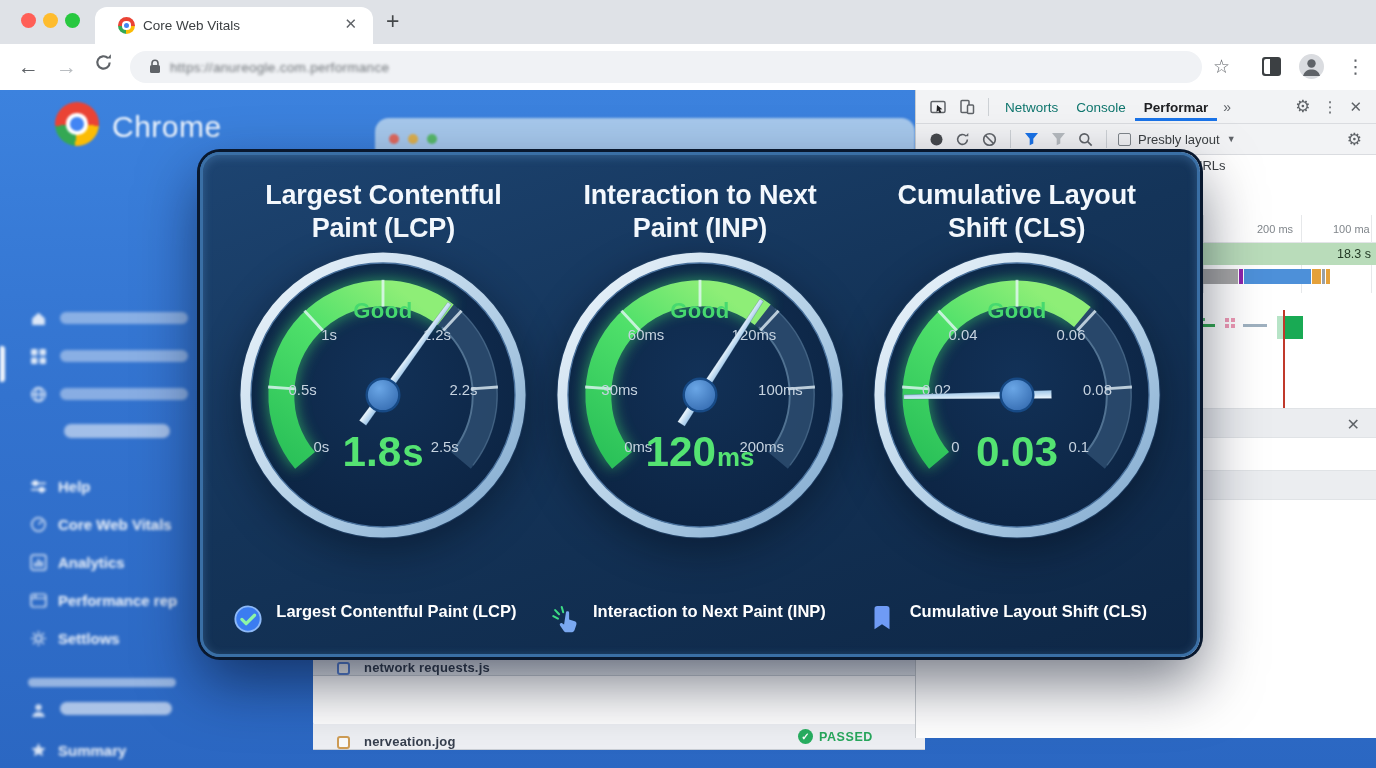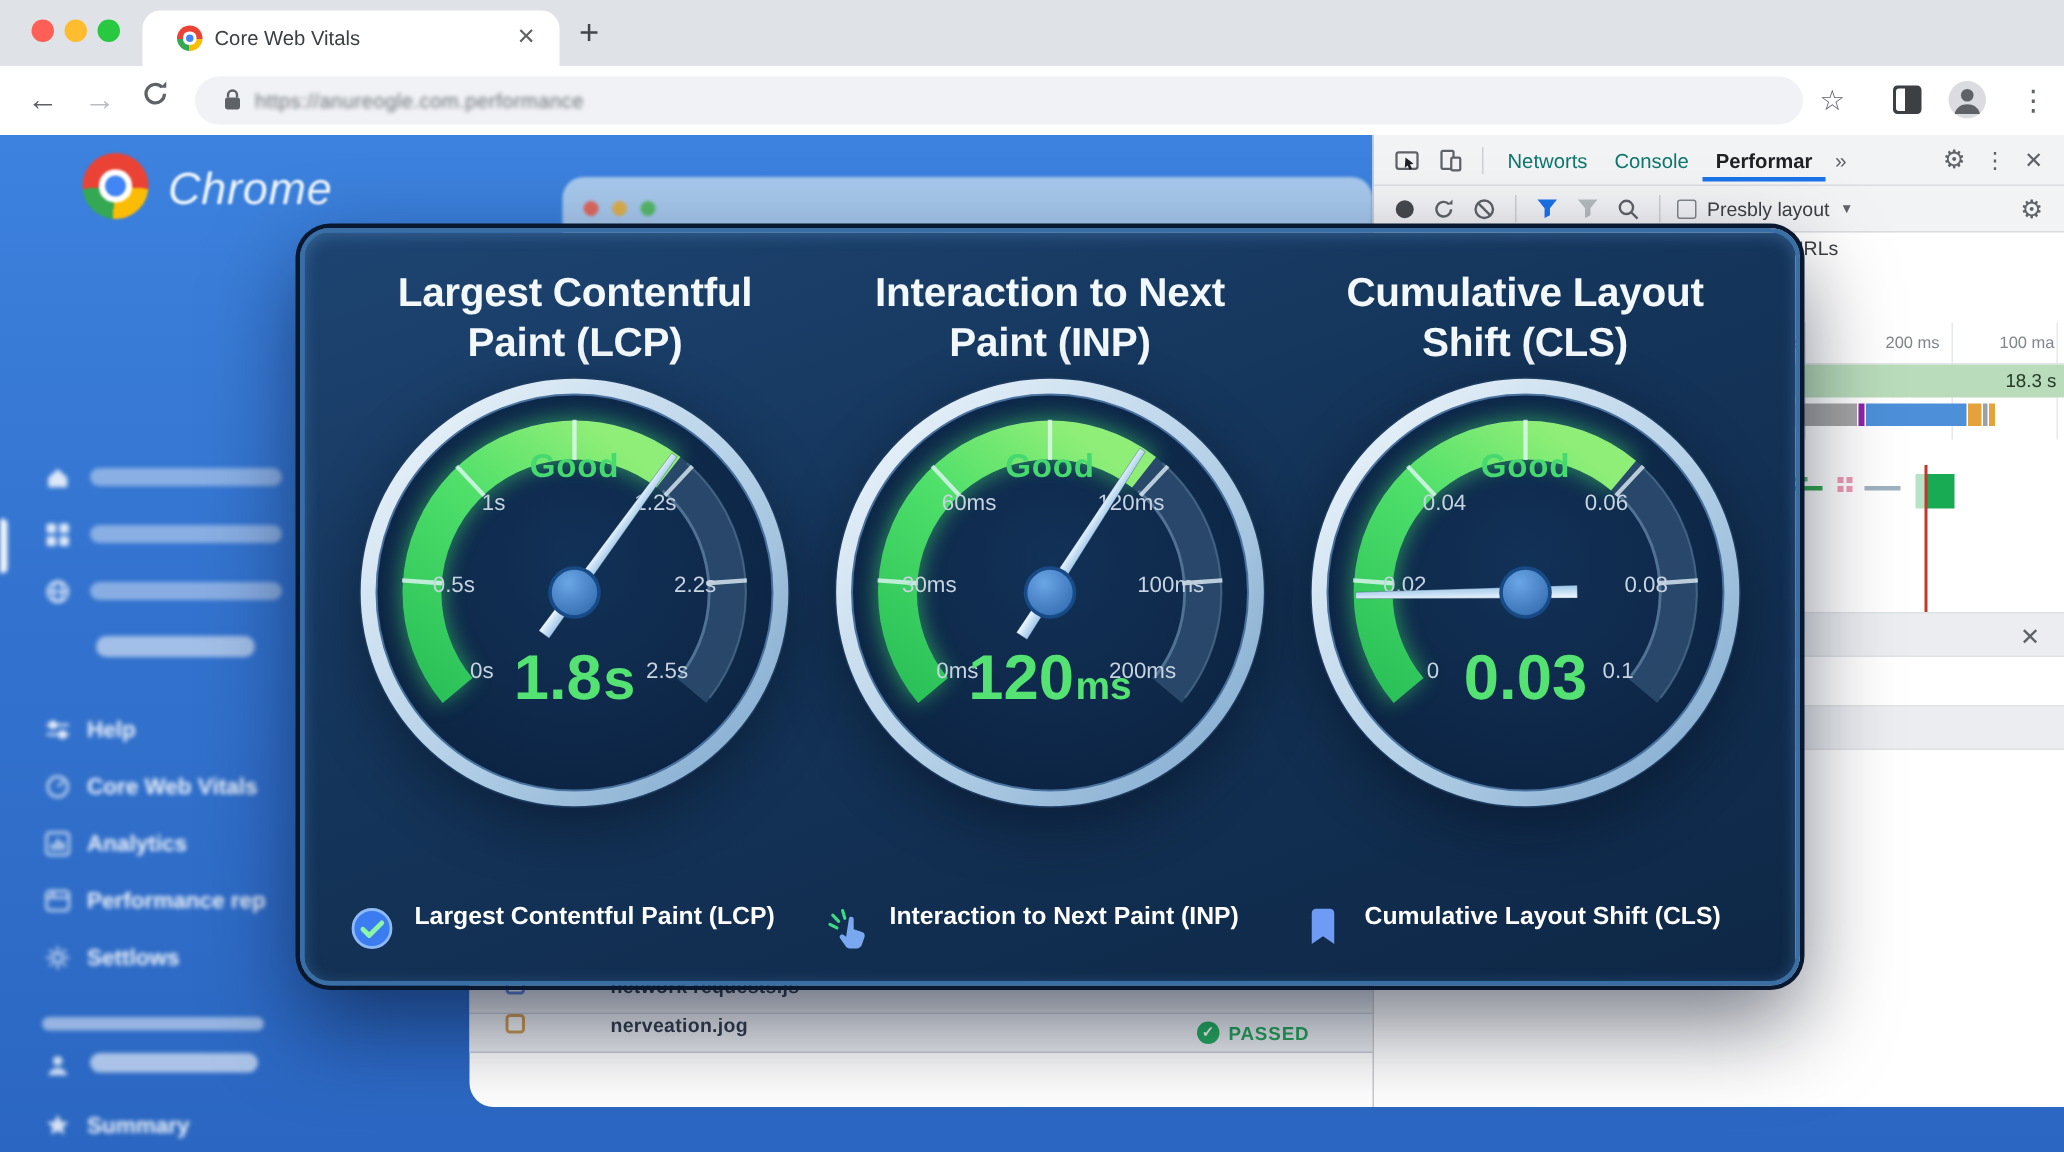--- a/index.html
+++ b/index.html
@@ -24,37 +24,37 @@
   
   .clogo { border-radius:50%; position:absolute;
     background:conic-gradient(from 265deg,#ea4335 0 190deg,#fbbc05 190deg 280deg,#34a853 280deg 360deg); }
   .clogo::before { content:""; position:absolute; left:26%; top:26%; width:48%; height:48%; background:#fff; border-radius:50%; }
   .clogo::after  { content:""; position:absolute; left:33.5%; top:33.5%; width:33%; height:33%; background:#4285f4; border-radius:50%; }
 
   
   .page { position:absolute; top:90px; left:0; right:0; bottom:0;
     background:linear-gradient(180deg,#3c82de 0%,#3373cf 45%,#2b67c2 100%); }
   .brandband { position:absolute; left:0; top:0; right:0; height:72px; filter:blur(.8px); }
-  .brand-name { position:absolute; left:112px; top:20px; font-size:30px; font-weight:500; color:rgba(255,255,255,.92); letter-spacing:.5px;font-style:italic; }
+  .brand-name { position:absolute; left:112px; top:20px; font-size:30px; font-weight:500; color:rgba(255,255,255,.92); letter-spacing:.5px; }
 
   
   .sidebar { position:absolute; left:0; top:100px; width:210px; bottom:0; filter:blur(1.4px); color:rgba(255,255,255,.92); }
   .sb-pill { position:absolute; height:12px; border-radius:7px; background:rgba(255,255,255,.42); }
   .sb-ico { position:absolute; left:30px; width:17px; height:17px; opacity:.9; }
   .sb-item { position:absolute; left:58px; font-size:15px; font-weight:600; }
   .sb-active { position:absolute; left:0; top:156px; width:5px; height:36px; background:rgba(255,255,255,.95); border-radius:0 3px 3px 0; }
 
   
   .mock-head { position:absolute; left:375px; top:28px; width:540px; height:42px; background:#a6c8ec; border-radius:14px 14px 0 0; filter:blur(1px); }
   .mh-dot { position:absolute; top:16px; width:10px; height:10px; border-radius:50%; }
   .mock-body { position:absolute; left:313px; top:70px; width:612px; height:578px; background:#fff; border-radius:0 0 0 16px; }
   .filerows { position:absolute; left:0; right:0; top:490px; }
-  .filerow { position:relative; height:26px; display:flex; align-items:flex-start; border-bottom:1px solid #c9ced5;gap:43px; }
+  .filerow { position:relative; height:26px; display:flex; align-items:flex-end; border-bottom:1px solid #c9ced5; }
   .fr1 { background:linear-gradient(180deg,#d7dce5,#e6e9ee); }
-  .fr2 { background:#edeff3; }
+  .fr2 { background:#edeff3;margin-top:48px; }
   .fcheck { width:13px; height:13px; margin-left:24px; border-radius:3px; border:2px solid #5b84d6; background:rgba(255,255,255,.65); }
   .fcheck.orange { border-color:#cf9d55; }
   .fname { margin-left:14px; font-size:13px; font-weight:700; color:#363f4e; letter-spacing:.2px; }
   .passed { position:absolute; right:52px; top:5px; display:flex; align-items:center; gap:6px; }
   .passed-dot { width:15px; height:15px; border-radius:50%; background:#27ae60; color:#fff; font-size:10px; font-weight:700; text-align:center; line-height:15px; }
   .passed-txt { font-size:12.5px; font-weight:700; color:#27a75c; letter-spacing:.6px; }
 
   
   .devtools { position:absolute; left:915px; top:90px; width:461px; height:648px; background:#fff; border-left:1px solid #c8ccd0; }
   .dt-row { display:flex; align-items:center; background:#f2f3f5; border-bottom:1px solid #dadce0; padding:0 8px; }

